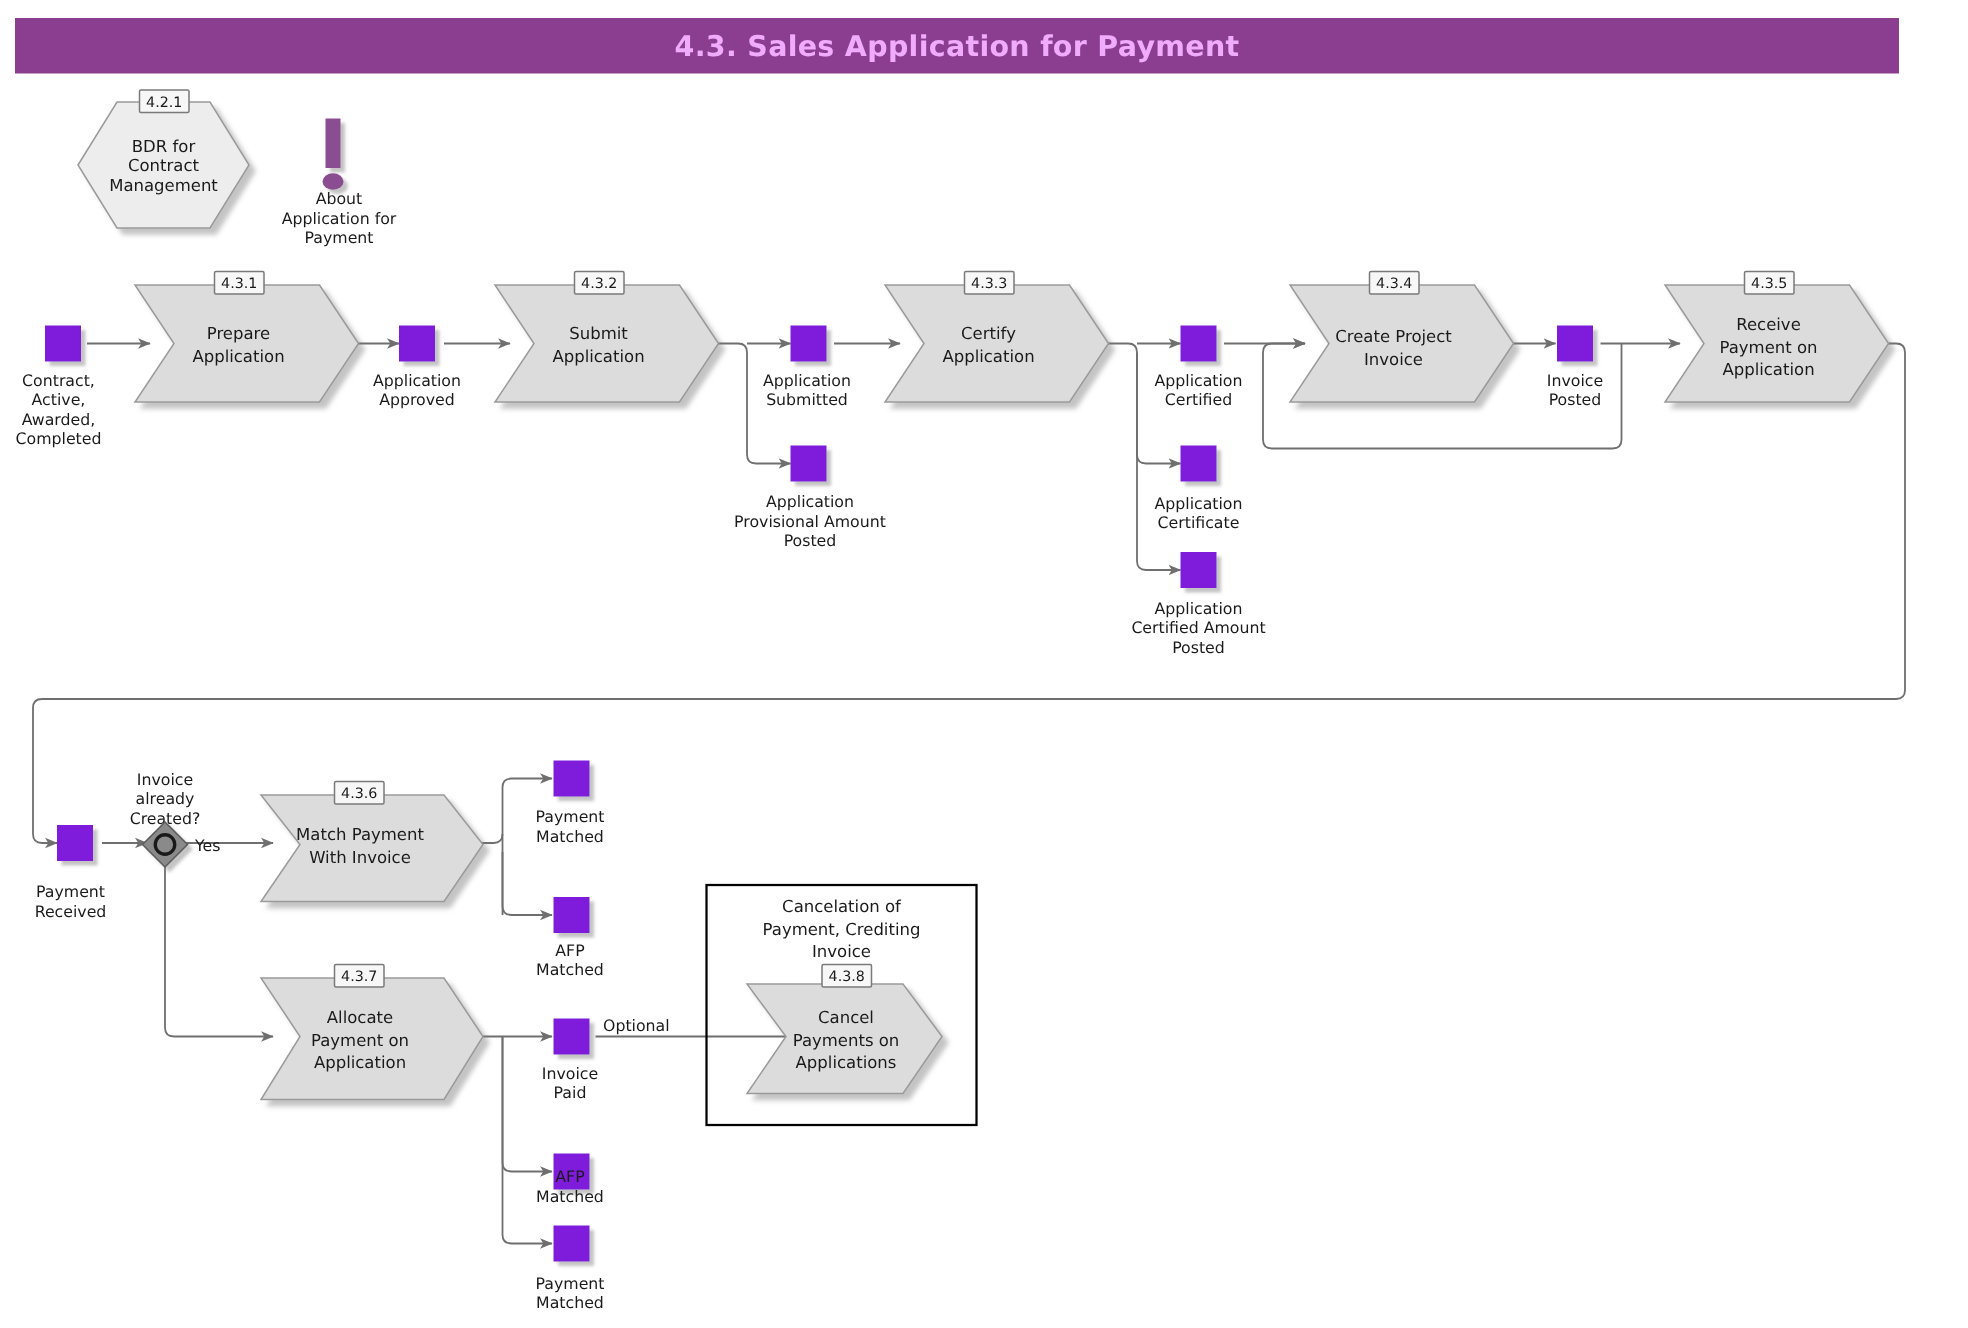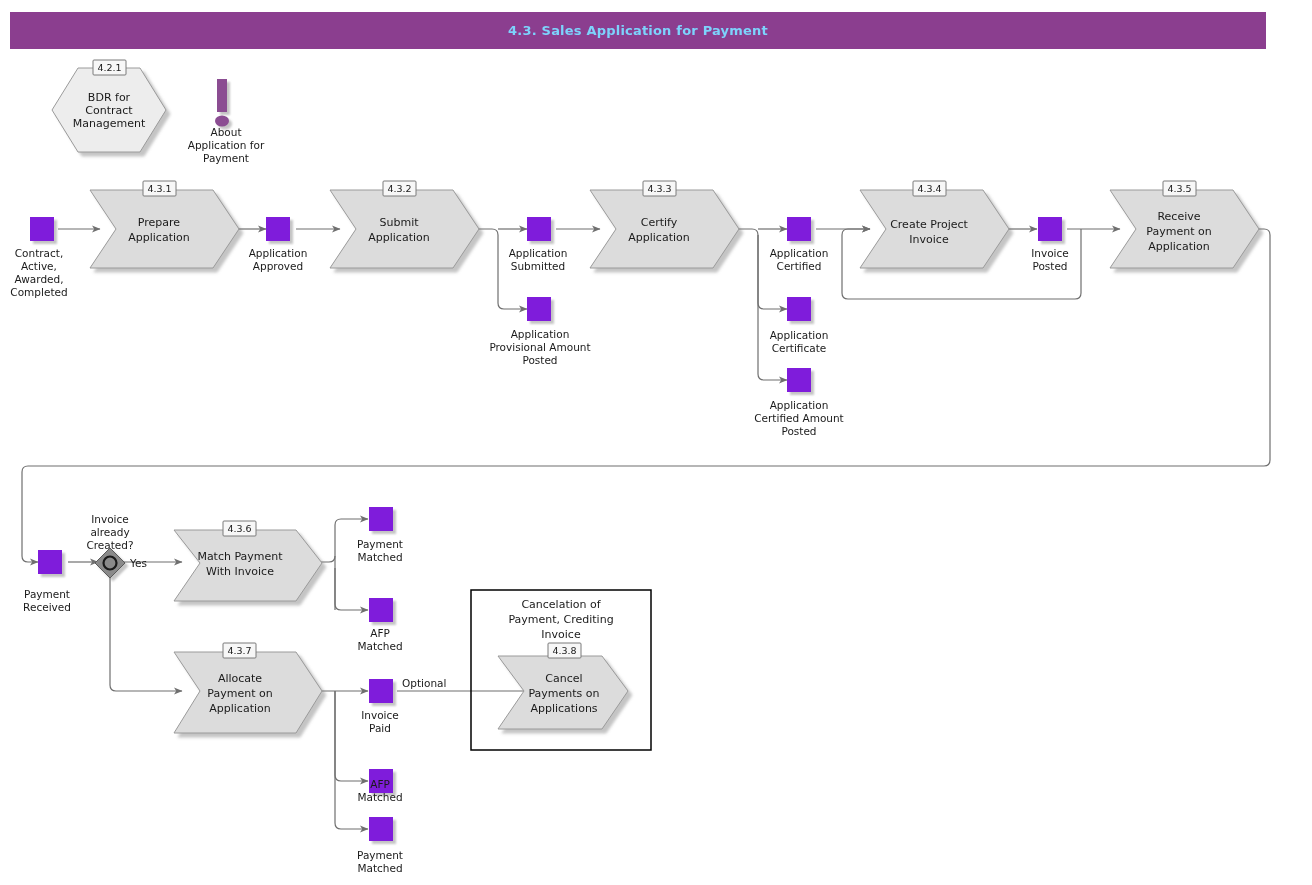--- a/index.html
+++ b/index.html
@@ -24,22 +24,22 @@
     left: 10px;
     top: 12px;
     width: 1256px;
     height: 37px;
     background: #8B3E8F;
     display: flex;
     align-items: center;
     justify-content: center;
   }
   #titlebar .title-text {
-    color: #7dd3fc;
-    font-size: 13px;
+    color: #f0abfc;
+    font-size: 19px;
     font-weight: bold;
     letter-spacing: 0.2px;
     font-family: "DejaVu Sans", "Liberation Sans", sans-serif;
   }
   svg#flow {
     position: absolute;
     left: 0;
     top: 0;
     width: 1312px;
     height: 885px;

